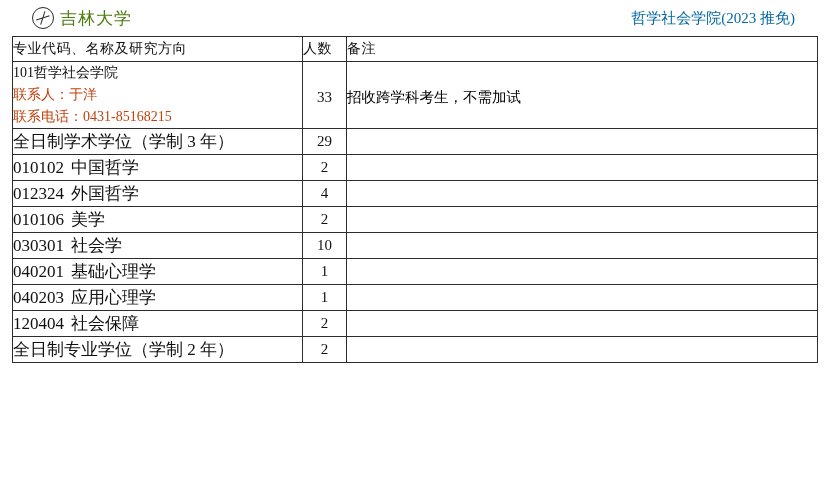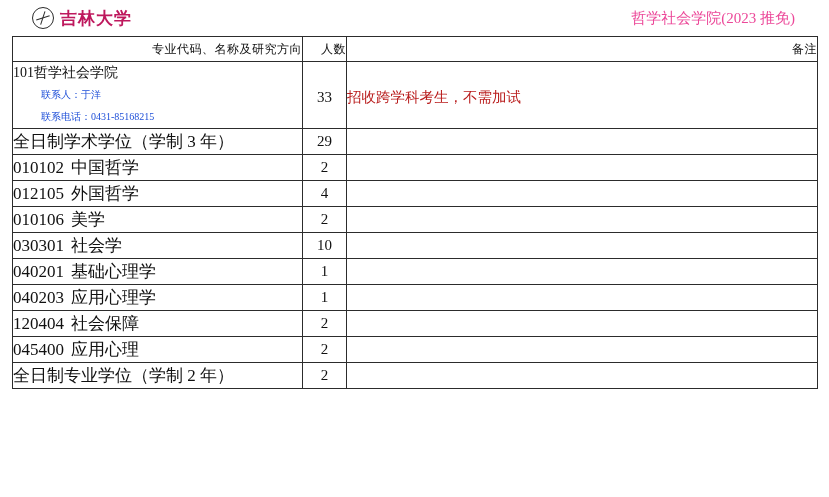--- a/index.html
+++ b/index.html
@@ -58,27 +58,27 @@
     left: 3px;
     top: 50%;
     width: 14px;
     height: 1.4px;
     background: #2b2b2b;
     transform: translateY(-50%) rotate(-18deg);
   }
   .logo-text {
     font-family: "Liberation Serif", "DejaVu Serif", serif;
     font-size: 17px;
-    font-weight: bold;
+    font-weight: normal;
     letter-spacing: 1px;
-    color: #be185d;
+    color: #4d7c0f;
   }
   .header-right {
     font-size: 15px;
-    color: #ec4899;
+    color: #0369a1;
     padding-right: 16px;
     white-space: nowrap;
     text-align: center;
   }
   table.grid {
     border-collapse: collapse;
     table-layout: fixed;
     width: 805px;
     margin: 0 auto;
   }
@@ -86,22 +86,22 @@
     border: 1px solid #2c2c2c;
     padding: 0;
     vertical-align: middle;
     font-weight: normal;
   }
   .col-major { width: 290px; }
   .col-count { width: 44px; }
   .col-note  { width: 471px; }
 
   .th-cell {
-    text-align: right;
-    font-size: 12px;
+    text-align: left;
+    font-size: 14px;
     font-weight: bold;
     height: 24px;
     line-height: 24px;
     letter-spacing: 0.5px;
   }
   .cell-major {
     font-size: 17px;
     font-weight: bold;
     height: 25px;
     line-height: 25px;
@@ -119,42 +119,41 @@
   .cell-count {
     text-align: center;
     font-size: 15px;
     height: 25px;
     line-height: 25px;
     font-family: Liberation Serif, serif;
   }
   .cell-note {
     font-size: 14.5px;
     padding-left: 8px;
-    color: #b91c1c;
+    color: #000000;
     vertical-align: top;
   }
   .note-inner {
     padding-top: 4px;
     line-height: 21px;
   }
   .dept-cell {
     padding: 3px 6px 4px 6px;
     line-height: 22px;
   }
   .dept-line1 {
     font-size: 14px;
     font-weight: normal;
     white-space: nowrap;
   }
   .dept-line2, .dept-line3 {
-    font-size: 10px;
-    font-weight: normal;
-    color: #1d4ed8;
-    white-space: nowrap;
-    margin-left: 28px;
+    font-size: 14px;
+    font-weight: normal;
+    color: #c2410c;
+    white-space: nowrap;
   }
   .count-top {
     text-align: center;
     font-size: 15px;
     vertical-align: top;
   }
   .count-top-inner {
     padding-top: 4px;
   }
 </style>
@@ -205,21 +204,21 @@
         <td class="cell-major"><span class="code"></span><span>全日制学术学位（学制 3 年）</span></td>
         <td class="cell-count">29</td>
         <td class="cell-note"></td>
       </tr>
       <tr>
         <td class="cell-major"><span class="code">010102</span><span class="gap"></span><span>中国哲学</span></td>
         <td class="cell-count">2</td>
         <td class="cell-note"></td>
       </tr>
       <tr>
-        <td class="cell-major"><span class="code">012105</span><span class="gap"></span><span>外国哲学</span></td>
+        <td class="cell-major"><span class="code">012324</span><span class="gap"></span><span>外国哲学</span></td>
         <td class="cell-count">4</td>
         <td class="cell-note"></td>
       </tr>
       <tr>
         <td class="cell-major"><span class="code">010106</span><span class="gap"></span><span>美学</span></td>
         <td class="cell-count">2</td>
         <td class="cell-note"></td>
       </tr>
       <tr>
         <td class="cell-major"><span class="code">030301</span><span class="gap"></span><span>社会学</span></td>
@@ -235,25 +234,20 @@
         <td class="cell-major"><span class="code">040203</span><span class="gap"></span><span>应用心理学</span></td>
         <td class="cell-count">1</td>
         <td class="cell-note"></td>
       </tr>
       <tr>
         <td class="cell-major"><span class="code">120404</span><span class="gap"></span><span>社会保障</span></td>
         <td class="cell-count">2</td>
         <td class="cell-note"></td>
       </tr>
       <tr>
-        <td class="cell-major"><span class="code">045400</span><span class="gap"></span><span>应用心理</span></td>
-        <td class="cell-count">2</td>
-        <td class="cell-note"></td>
-      </tr>
-      <tr>
         <td class="cell-major"><span class="code"></span><span>全日制专业学位（学制 2 年）</span></td>
         <td class="cell-count">2</td>
         <td class="cell-note"></td>
       </tr>
     </tbody>
   </table>
 
 </div>
 
 </body></html>

